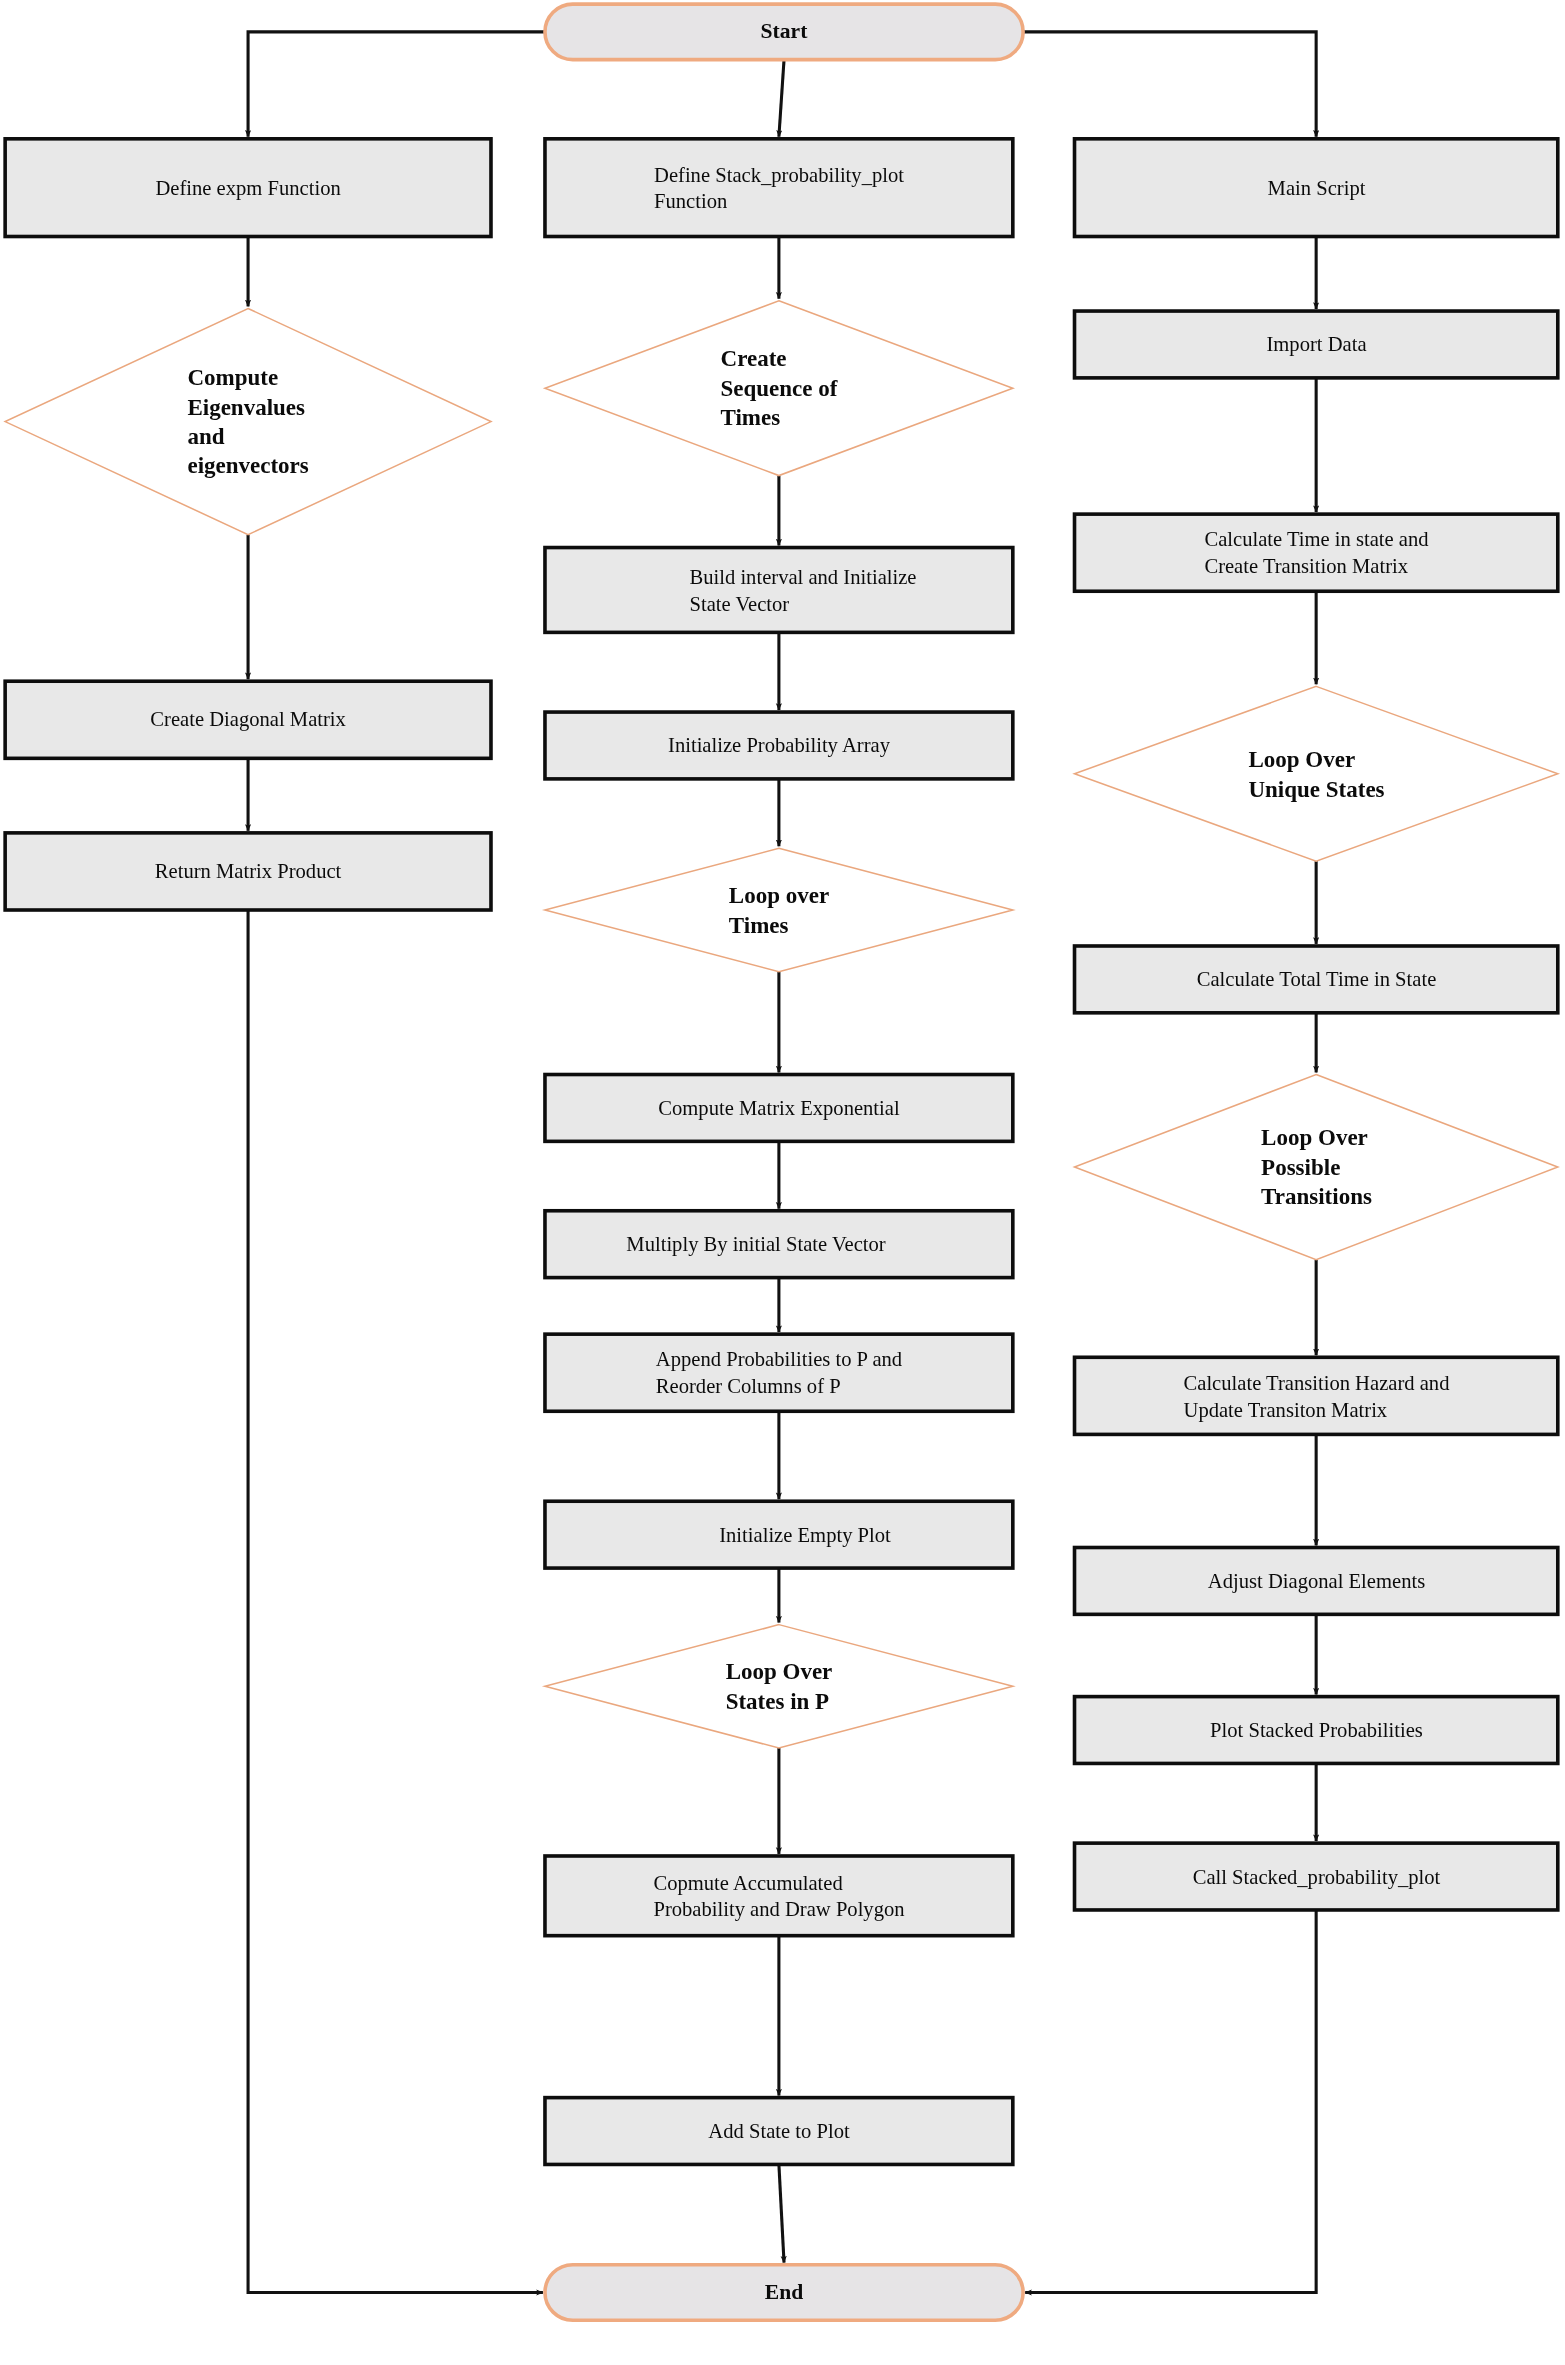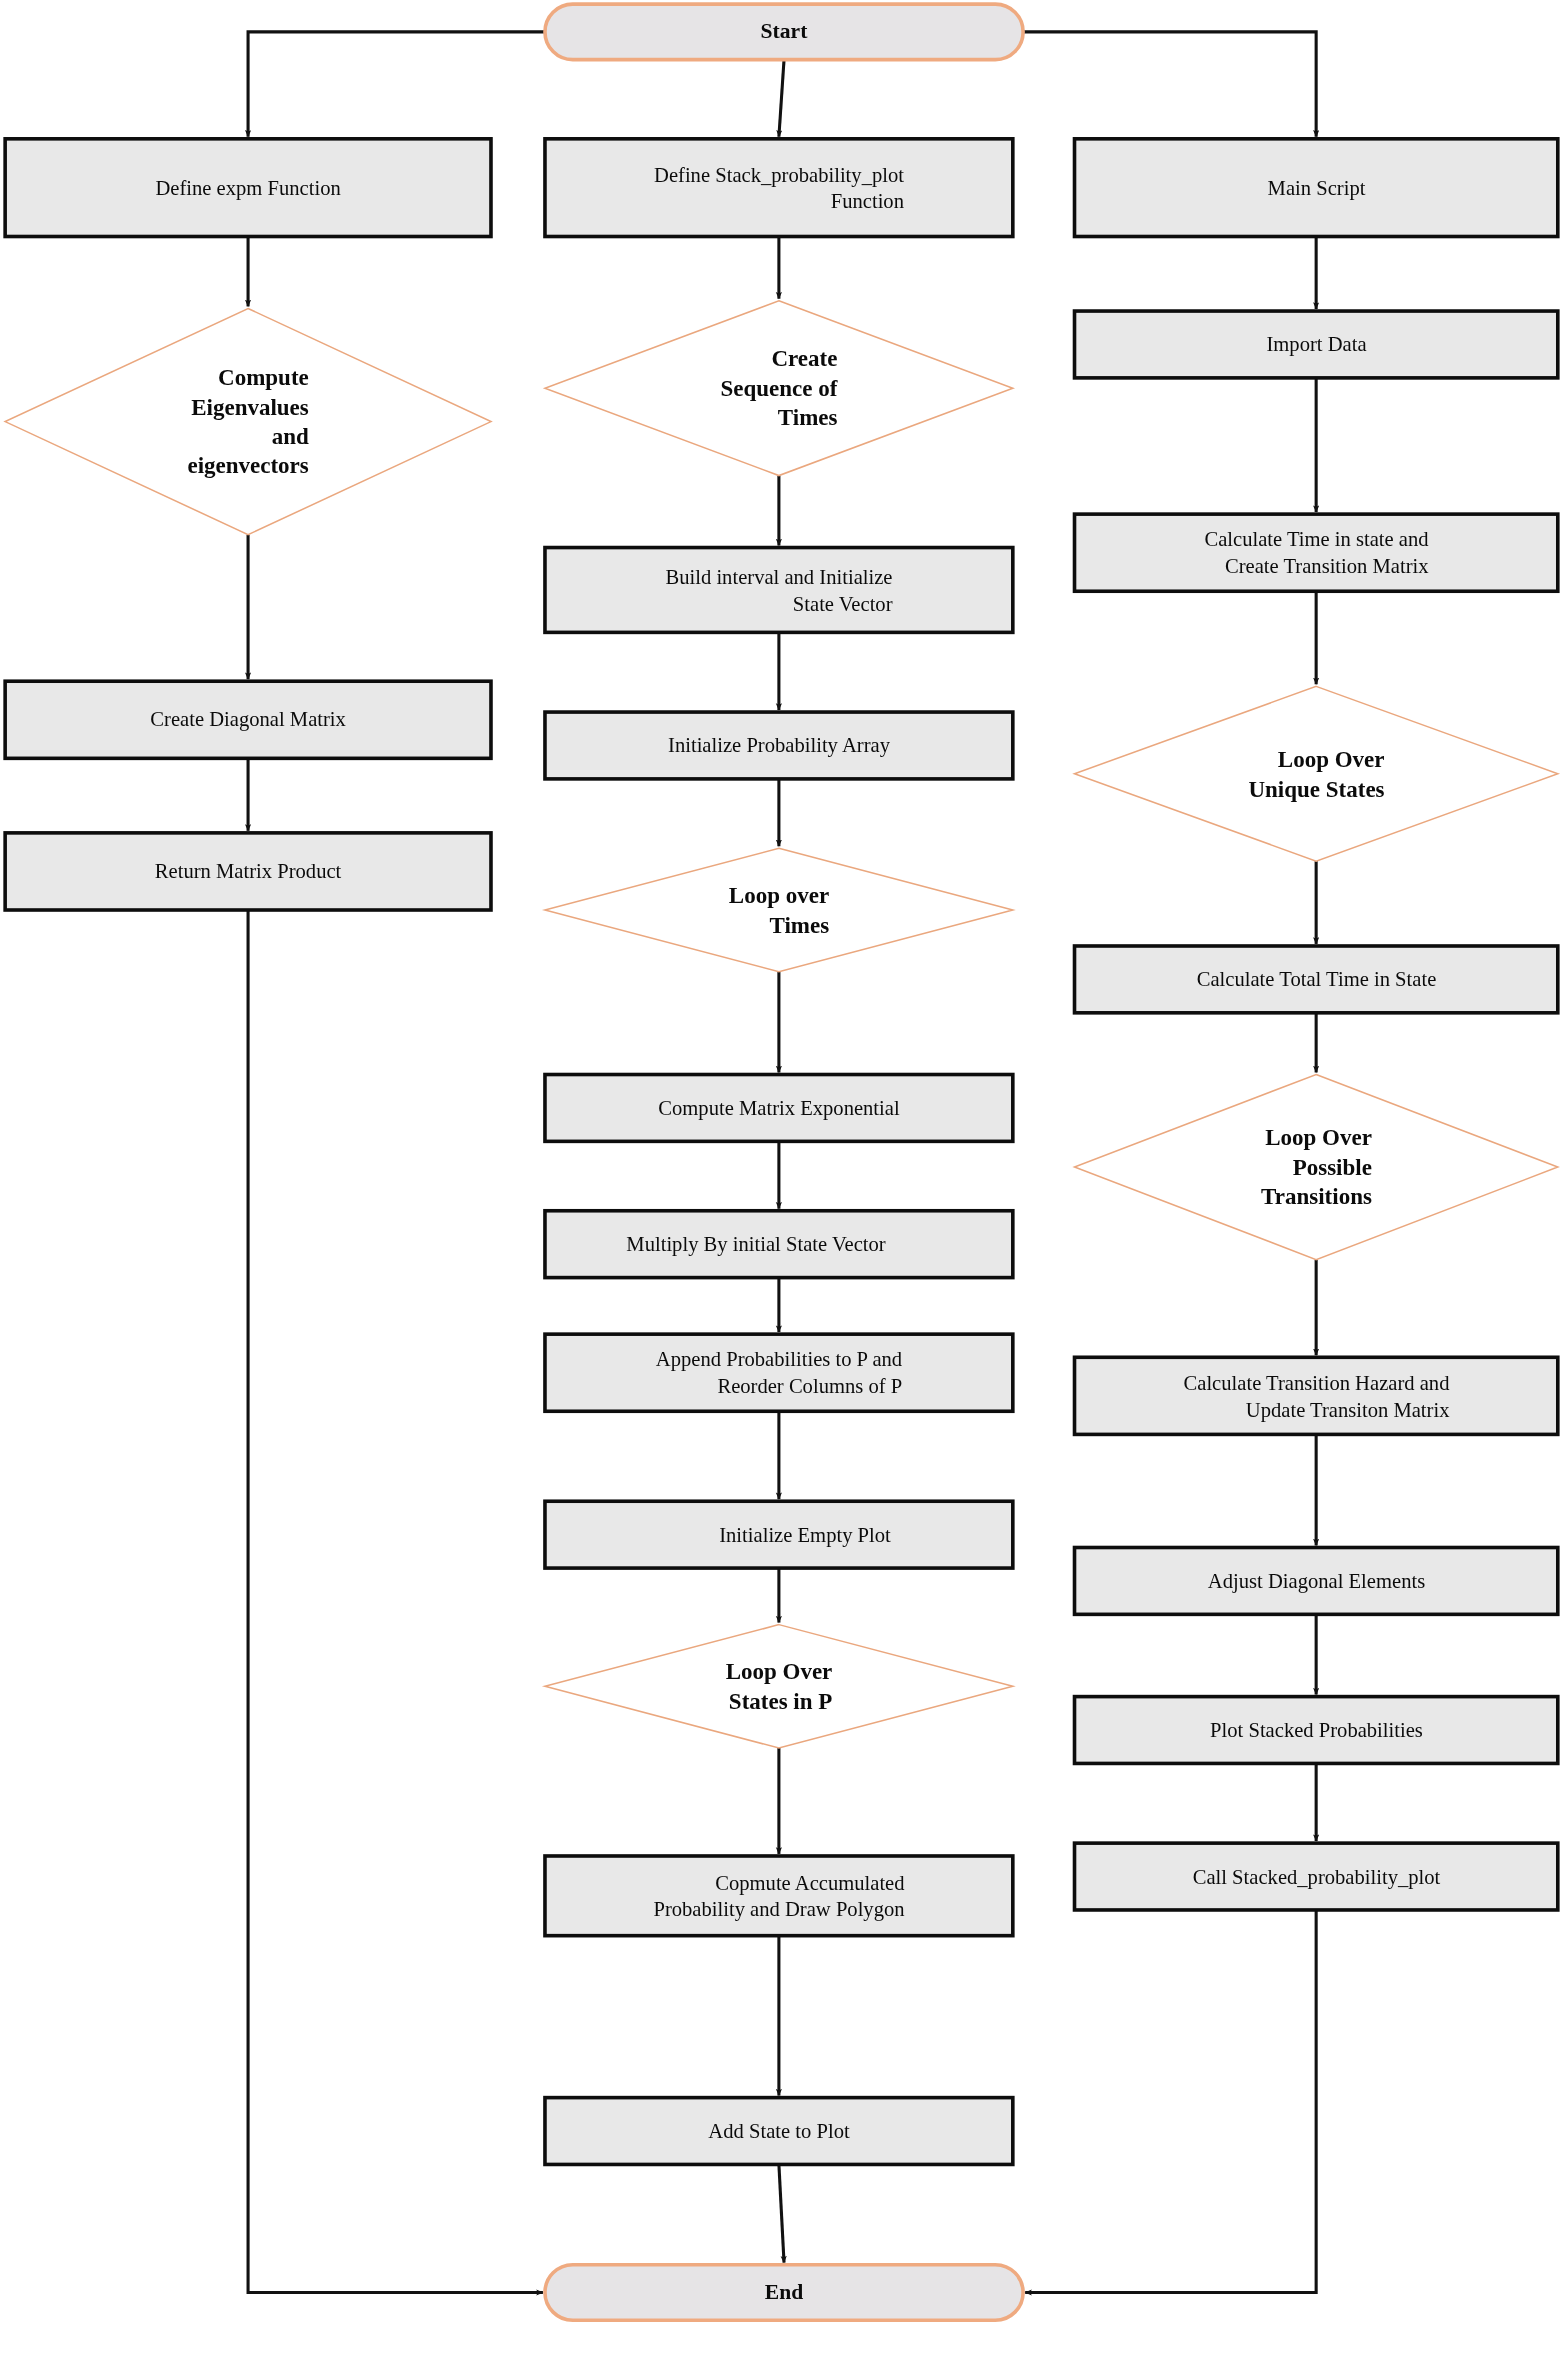--- a/index.html
+++ b/index.html
@@ -2,21 +2,21 @@
 <html style="font-size:8.2px"><head>
 <meta charset="utf-8">
 <style>
   html,body{margin:0;padding:0;background:#ffffff;}
   body{font-family:"Liberation Serif", serif;}
   #stage{position:relative;width:1565px;height:2366px;background:#ffffff;overflow:hidden;}
   #sheet{position:absolute;inset:0;}
   .node-label{
     position:absolute;
     display:flex;align-items:center;justify-content:center;
-    text-align:right;
+    text-align:left;
     color:#0b0b0b;
     line-height:1.28;
     pointer-events:none;
     white-space:pre-line;
   }
   .lbl-process{font-size:20.6px;font-weight:400;}
   .lbl-decision{font-size:23px;font-weight:700;}
   .lbl-terminator{font-size:21.6px;font-weight:700;}
 </style>
 </head>
@@ -99,21 +99,21 @@
 Eigenvalues
 and
 eigenvectors</div>
       <div class="node-label lbl-process" style="left: 5.1px; top: 681px; width: 486px; height: 77px;">Create Diagonal Matrix</div>
       <div class="node-label lbl-process" style="left: 5.1px; top: 833px; width: 486px; height: 77px;">Return Matrix Product</div>
       <div class="node-label lbl-process" style="left: 545px; top: 139px; width: 468px; height: 98px;">Define Stack_probability_plot
 Function</div>
       <div class="node-label lbl-decision" style="left: 545px; top: 301px; width: 468px; height: 175px;">Create
 Sequence of
 Times</div>
-      <div class="node-label lbl-process" style="left: 545px; top: 548px; width: 468px; height: 85px;">Build interval and Initialize
+      <div class="node-label lbl-process" style="left: 545px; top: 548px; width: 468px; height: 85px; padding-left: 24px;">Build interval and Initialize
 State Vector</div>
       <div class="node-label lbl-process" style="left: 545px; top: 712px; width: 468px; height: 67px;">Initialize Probability Array</div>
       <div class="node-label lbl-decision" style="left: 545px; top: 849px; width: 468px; height: 123px;">Loop over
 Times</div>
       <div class="node-label lbl-process" style="left: 545px; top: 1075px; width: 468px; height: 67px;">Compute Matrix Exponential</div>
       <div class="node-label lbl-process" style="left: 522px; top: 1211px; width: 468px; height: 67px;">Multiply By initial State Vector</div>
       <div class="node-label lbl-process" style="left: 545px; top: 1334px; width: 468px; height: 77px;">Append Probabilities to P and
 Reorder Columns of P</div>
       <div class="node-label lbl-process" style="left: 545px; top: 1502px; width: 520px; height: 67px;">Initialize Empty Plot</div>
       <div class="node-label lbl-decision" style="left: 545px; top: 1625px; width: 468px; height: 123px;">Loop Over

